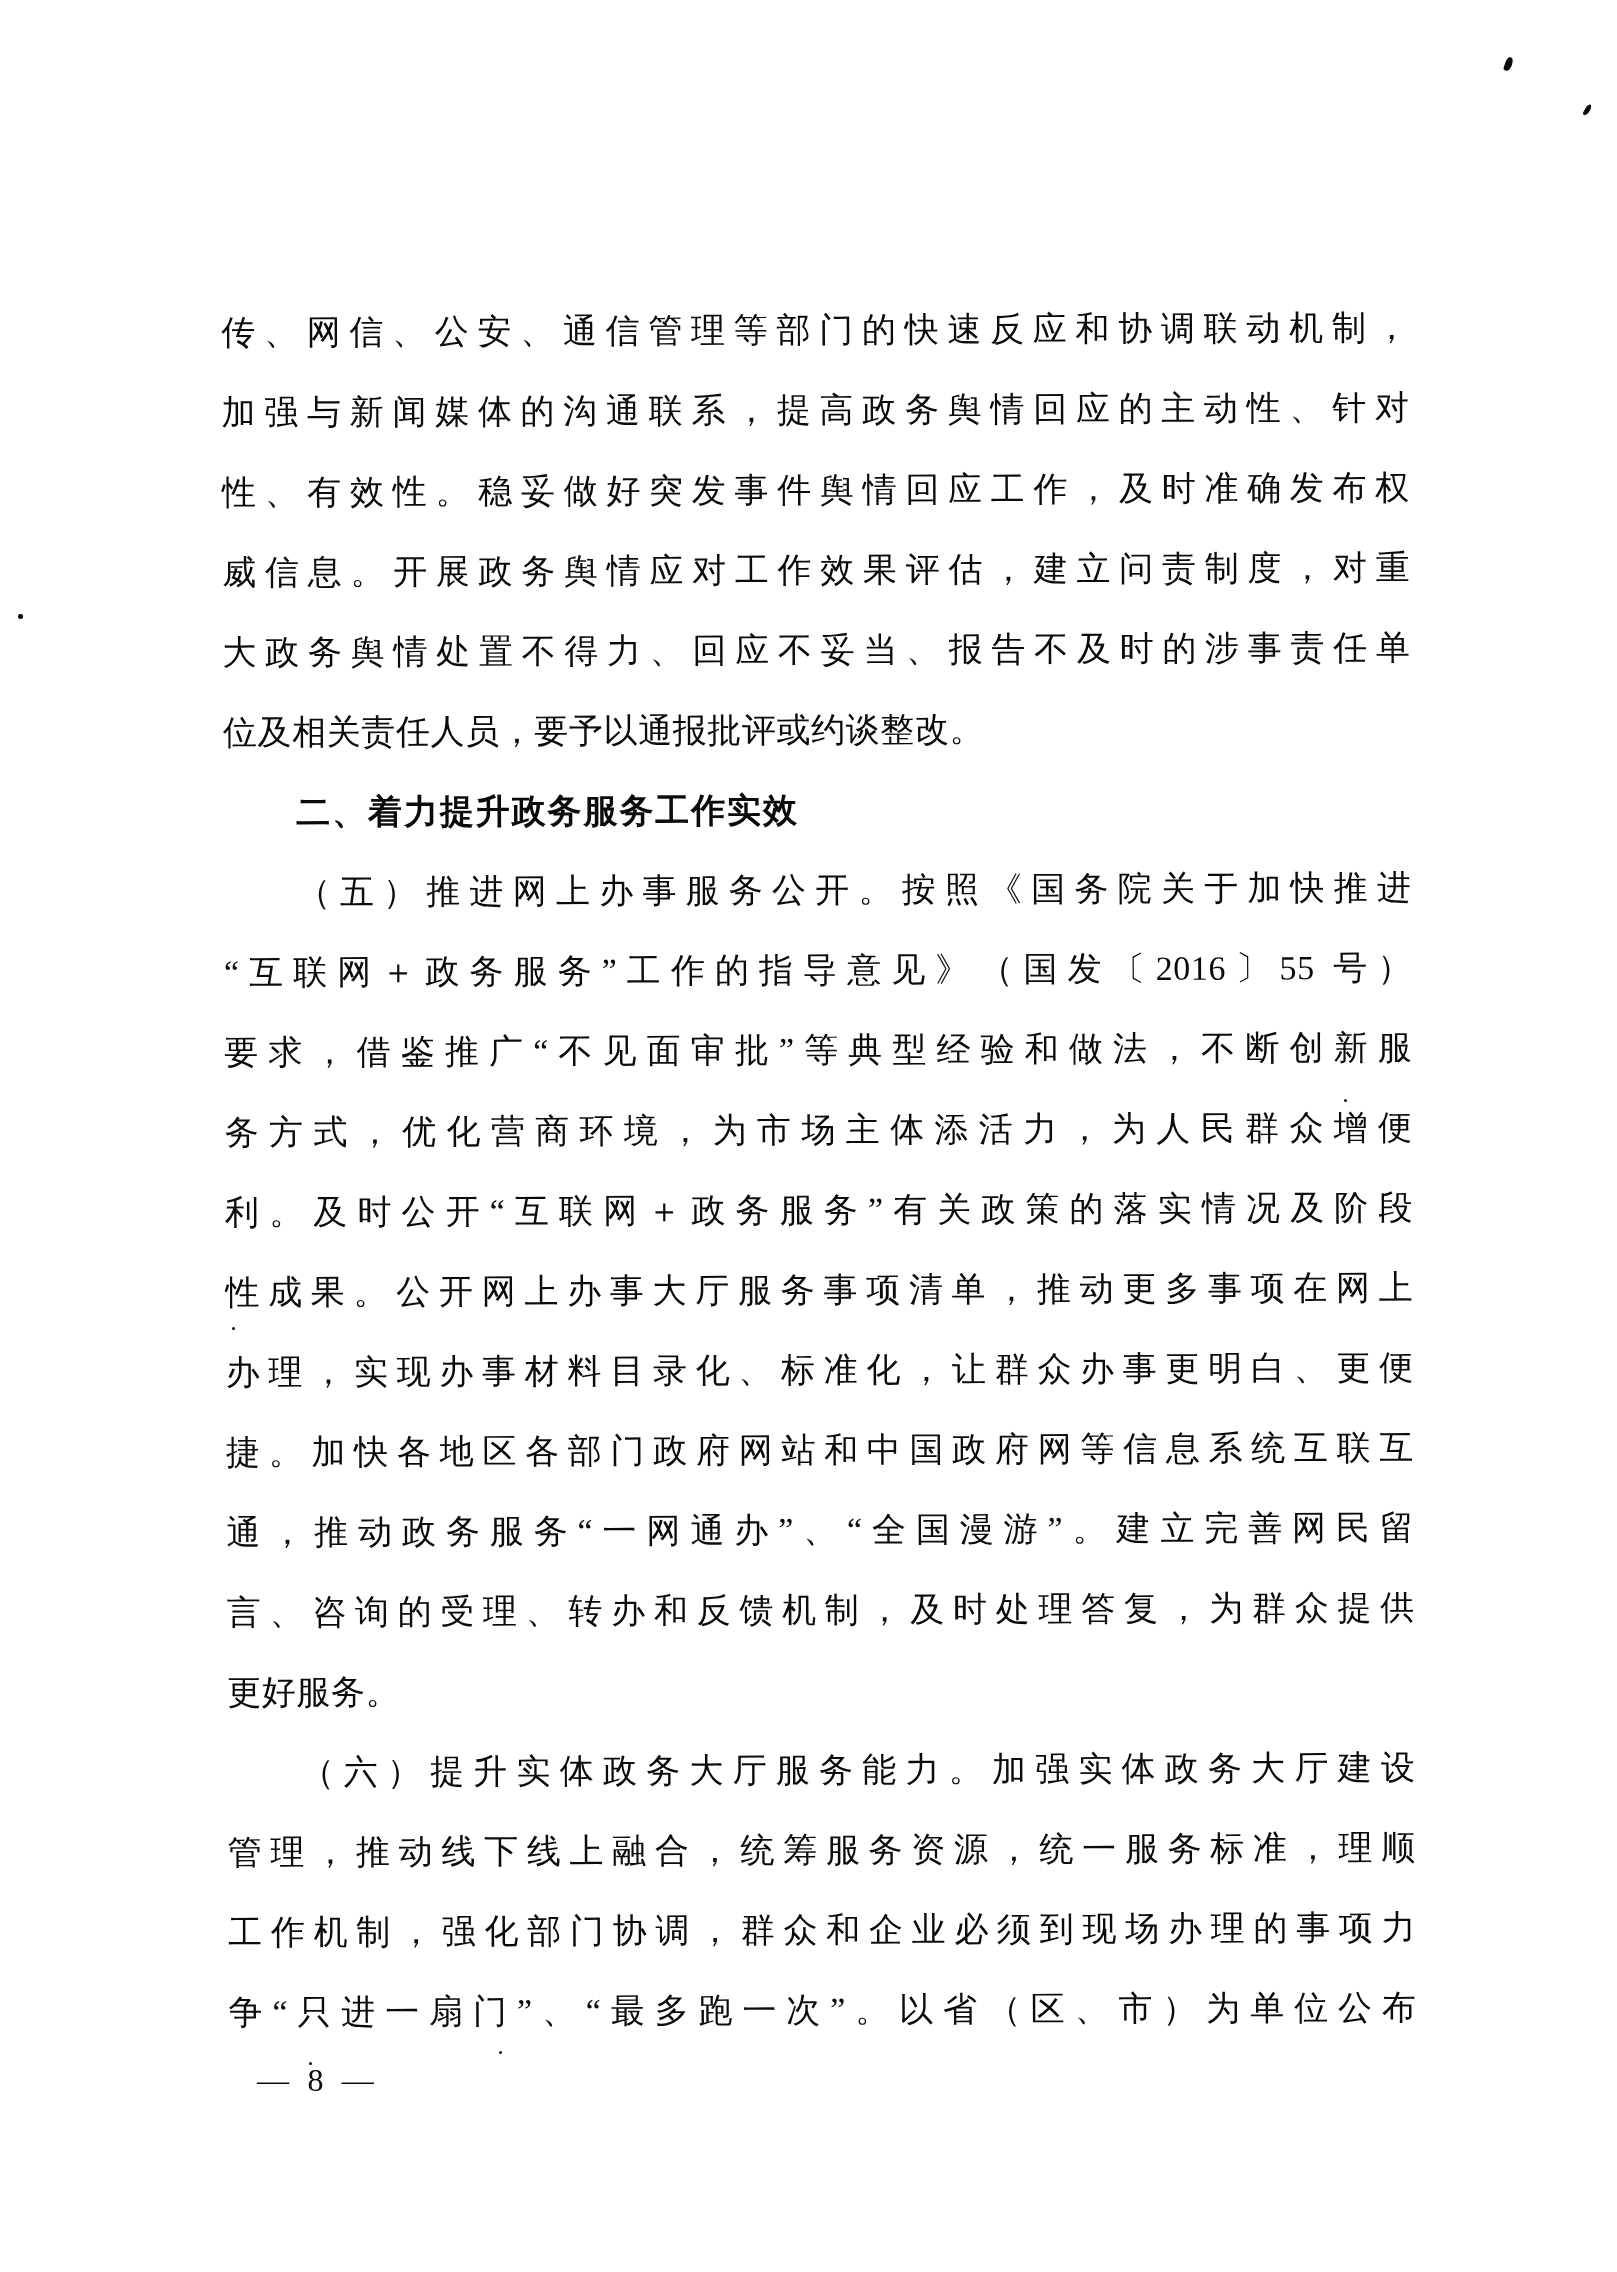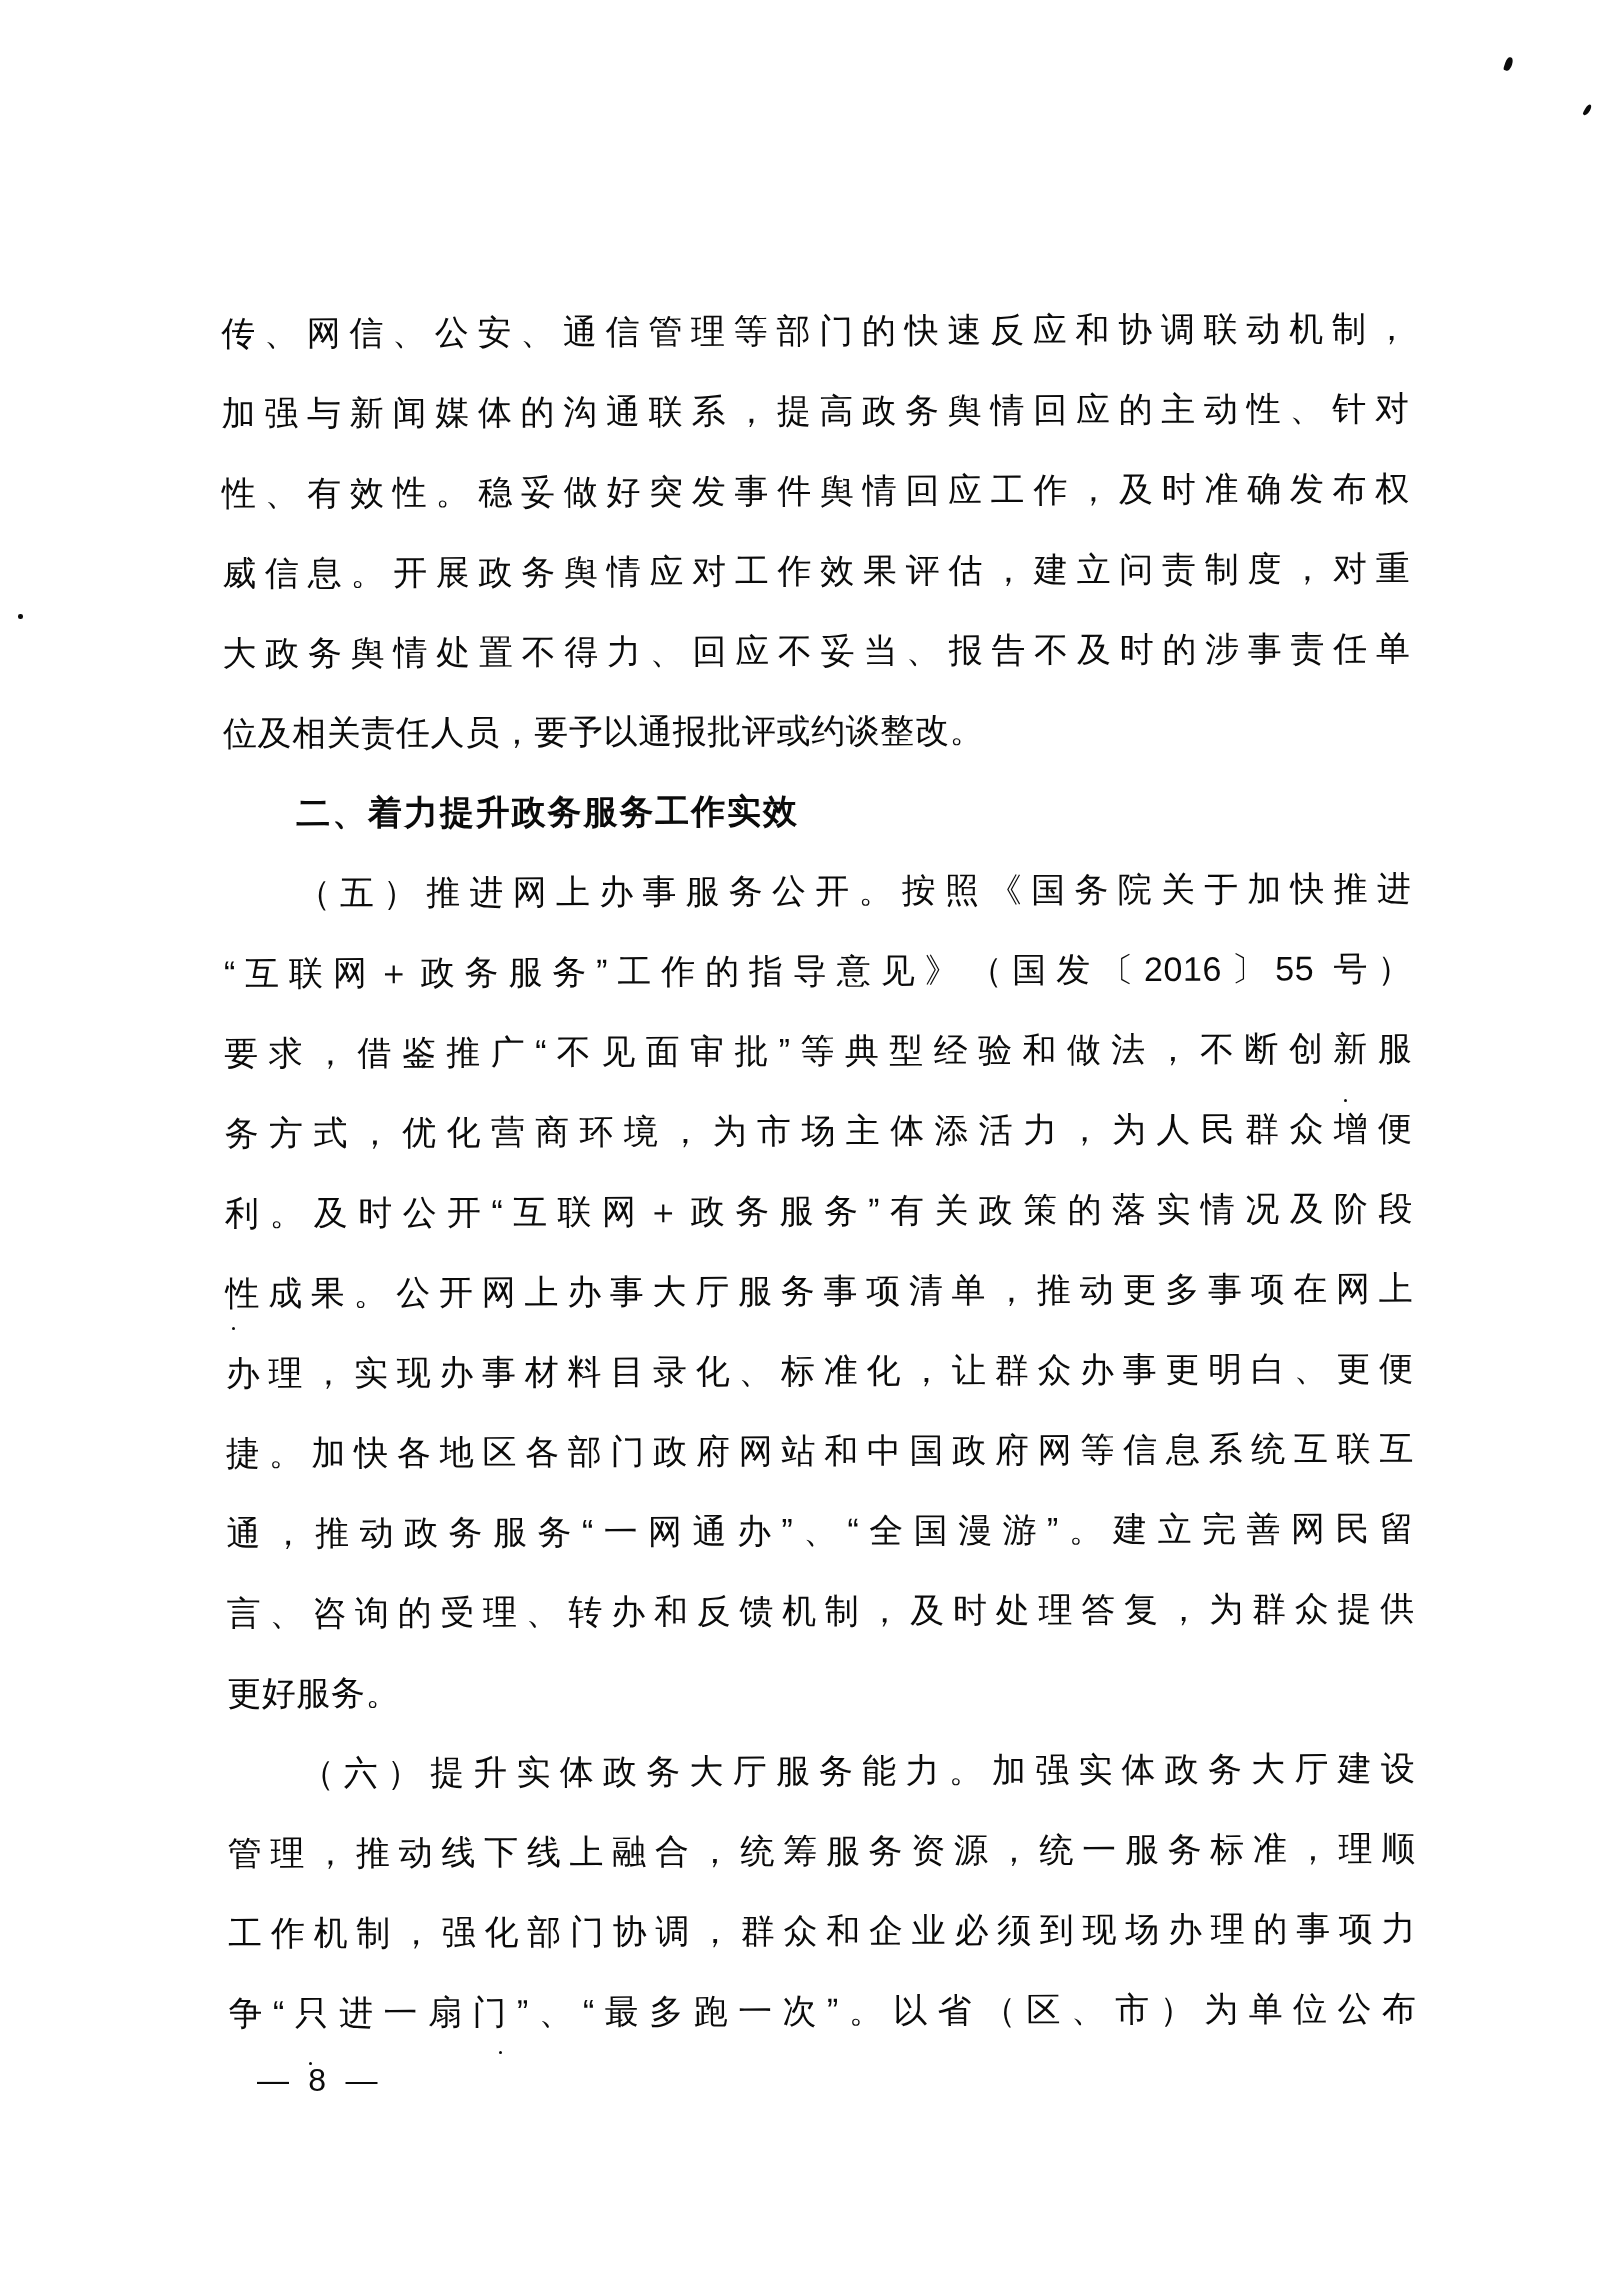--- a/index.html
+++ b/index.html
@@ -6,21 +6,21 @@
     margin: 0;
     padding: 0;
     background: #ffffff;
   }
   .page {
     position: relative;
     width: 1618px;
     height: 2273px;
     background: #ffffff;
     overflow: hidden;
-    font-family: Liberation Sans, sans-serif;
+    font-family: Liberation Serif, serif;
     color: #0b0b0b;
   }
   .text-block {
     position: absolute;
     left: 221px;
     top: 293px;
     width: 1188px;
     font-size: 34px;
     line-height: 80px;
     transform: rotate(-0.25deg);

